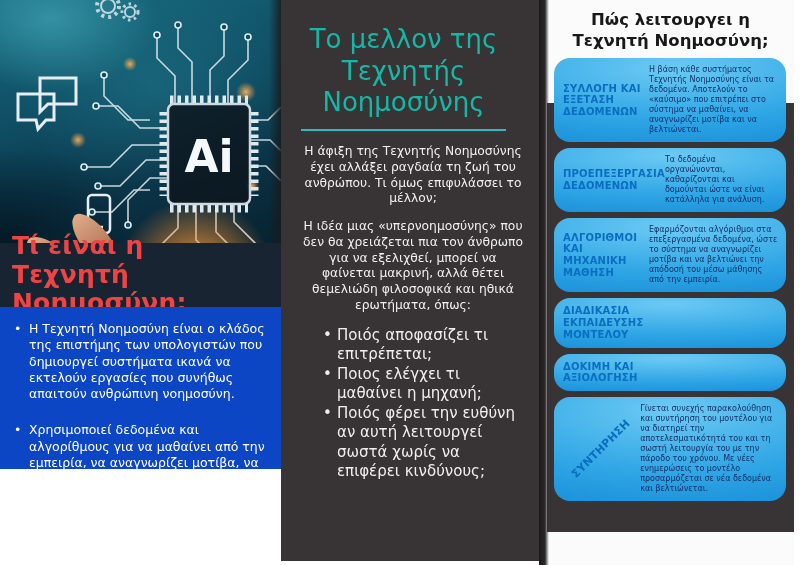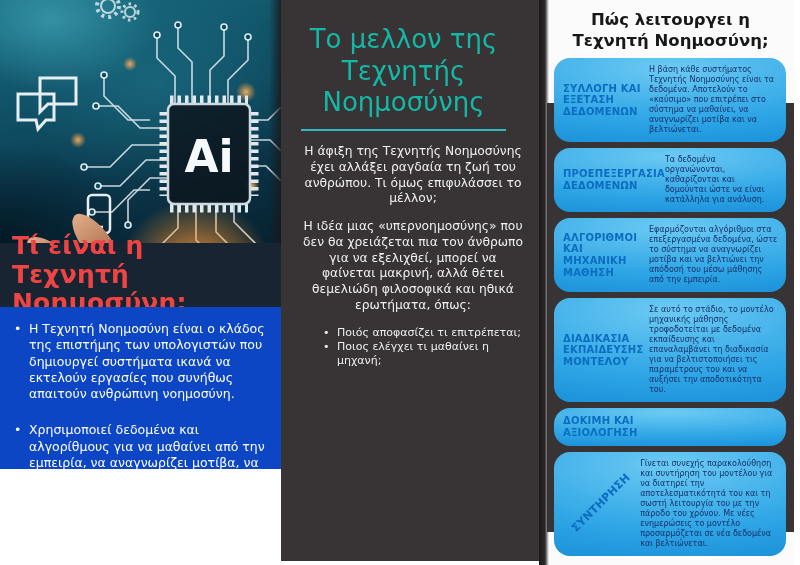--- a/index.html
+++ b/index.html
@@ -27,21 +27,21 @@
     padding-left:17px; margin-bottom:20px; }
   .left-blue li::before { content:"•"; position:absolute; left:2px; top:0; color:#ffffff; }
 
   
   .panel-mid { position:absolute; left:281px; top:0; width:264px; height:561px; background:#383436;
     padding:24px 20px 0 20px; }
   .mid-title { color:#14b8a6; font-size:26px; font-weight:400; line-height:1.22; max-width:205px;text-align:center; }
   .mid-rule { width:205px; height:2px; background:#33b9bd; margin-top:10px; margin-bottom:13px; }
   .mid-p { color:#f0efef; font-size:12.3px; line-height:1.28; text-align:center; margin-bottom:12px; }
   .mid-bullets { list-style:none; margin:2px 0 0 22px; }
-  .mid-bullets li { position:relative; color:#f0efef; font-size:11px; line-height:1.3; padding-left:14px; }
+  .mid-bullets li { position:relative; color:#f0efef; font-size:15px; line-height:1.3; padding-left:14px; }
   .mid-bullets li::before { content:"•"; position:absolute; left:0; top:0; color:#f0efef; }
 
   
   .panel-right { position:absolute; left:539px; top:0; width:255px; height:565px; background:#fbfbfb; }
   .right-fold { position:absolute; left:0; top:0; width:10px; height:565px;
     background:linear-gradient(90deg,#1b191a 0%, #2b2829 60%, rgba(43,40,41,0) 100%); z-index:3; }
   .right-dark { position:absolute; left:8px; top:103px; width:247px; height:429px; background:#383436; z-index:1; }
   .right-title { position:relative; z-index:2; color:#181818; font-size:16.5px; font-weight:700;
     text-align:center; line-height:1.25; padding:10px 14px 0 22px; }
   .steps { position:relative; z-index:2; display:flex; flex-direction:column; gap:6px; padding:7px 8px 0 15px; }
@@ -178,20 +178,21 @@
   <div class="bottom-strip"></div>
 
   <div class="panel-mid">
     <h2 class="mid-title">Το μελλον της Τεχνητής Νοημοσύνης</h2>
     <div class="mid-rule"></div>
     <p class="mid-p">Η άφιξη της Τεχνητής Νοημοσύνης έχει αλλάξει ραγδαία τη ζωή του ανθρώπου. Τι όμως επιφυλάσσει το μέλλον;</p>
     <p class="mid-p">Η ιδέα μιας «υπερνοημοσύνης» που δεν θα χρειάζεται πια τον άνθρωπο για να εξελιχθεί, μπορεί να φαίνεται μακρινή, αλλά θέτει θεμελιώδη φιλοσοφικά και ηθικά ερωτήματα, όπως:</p>
     <ul class="mid-bullets">
       <li>Ποιός αποφασίζει τι επιτρέπεται;</li>
       <li>Ποιος ελέγχει τι μαθαίνει η μηχανή;</li>
+      <li>Ποιός φέρει την ευθύνη αν αυτή λειτουργεί σωστά χωρίς να επιφέρει κινδύνους;</li>
     </ul>
 
   </div>
   <div class="bottom-strip-mid"></div>
 
   <div class="panel-right">
     <div class="right-fold"></div>
     <div class="right-dark"></div>
     <h2 class="right-title">Πώς λειτουργει η Τεχνητή Νοημοσύνη;</h2>
 
@@ -203,21 +204,20 @@
       <div class="step">
         <div class="step-label">ΠΡΟΕΠΕΞΕΡΓΑΣΙΑ ΔΕΔΟΜΕΝΩΝ</div>
         <div class="step-text">Τα δεδομένα οργανώνονται, καθαρίζονται και δομούνται ώστε να είναι κατάλληλα για ανάλυση.</div>
       </div>
       <div class="step">
         <div class="step-label">ΑΛΓΟΡΙΘΜΟΙ ΚΑΙ ΜΗΧΑΝΙΚΗ ΜΑΘΗΣΗ</div>
         <div class="step-text">Εφαρμόζονται αλγόριθμοι στα επεξεργασμένα δεδομένα, ώστε το σύστημα να αναγνωρίζει μοτίβα και να βελτιώνει την απόδοσή του μέσω μάθησης από την εμπειρία.</div>
       </div>
       <div class="step">
         <div class="step-label">ΔΙΑΔΙΚΑΣΙΑ ΕΚΠΑΙΔΕΥΣΗΣ ΜΟΝΤΕΛΟΥ</div>
-        <div class="step-text">Σε αυτό το στάδιο, το μοντέλο μηχανικής μάθησης τροφοδοτείται με δεδομένα εκπαίδευσης και επαναλαμβάνει τη διαδικασία για να βελτιστοποιήσει τις παραμέτρους του και να αυξήσει την αποδοτικότητα του.</div>
       </div>
       <div class="step">
         <div class="step-label">ΔΟΚΙΜΗ ΚΑΙ ΑΞΙΟΛΟΓΗΣΗ</div>
       </div>
       <div class="step rot">
         <div class="step-label">
           <span>ΣΥΝΤΗΡΗΣΗ</span>
         </div>
         <div class="step-text">Γίνεται συνεχής παρακολούθηση και συντήρηση του μοντέλου για να διατηρεί την αποτελεσματικότητά του και τη σωστή λειτουργία του με την πάροδο του χρόνου. Με νέες ενημερώσεις το μοντέλο προσαρμόζεται σε νέα δεδομένα και βελτιώνεται.</div>
       </div>

